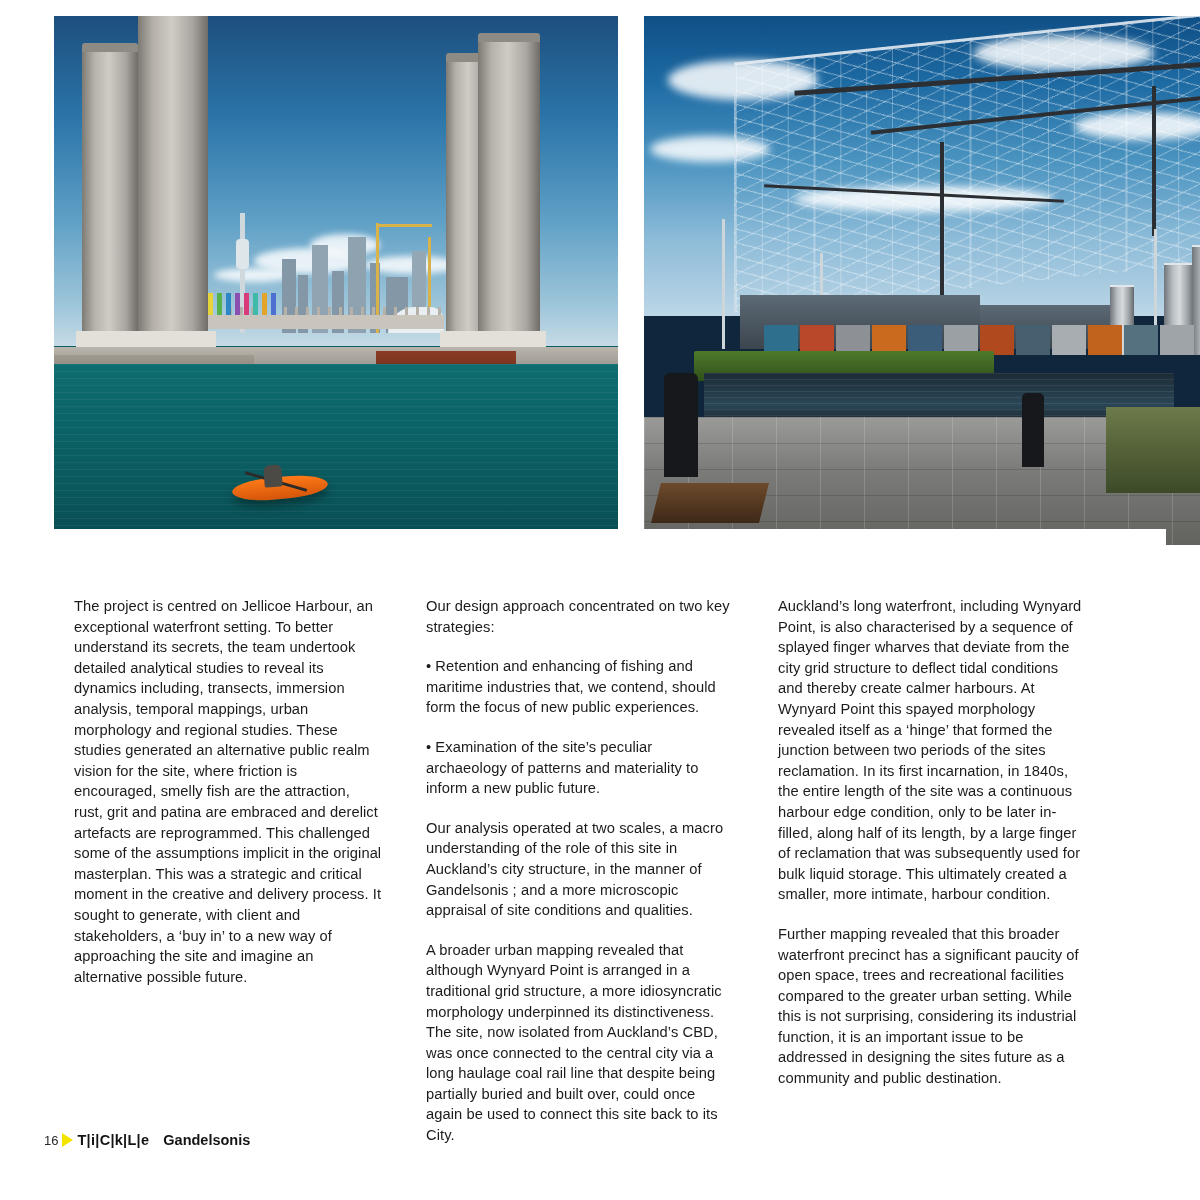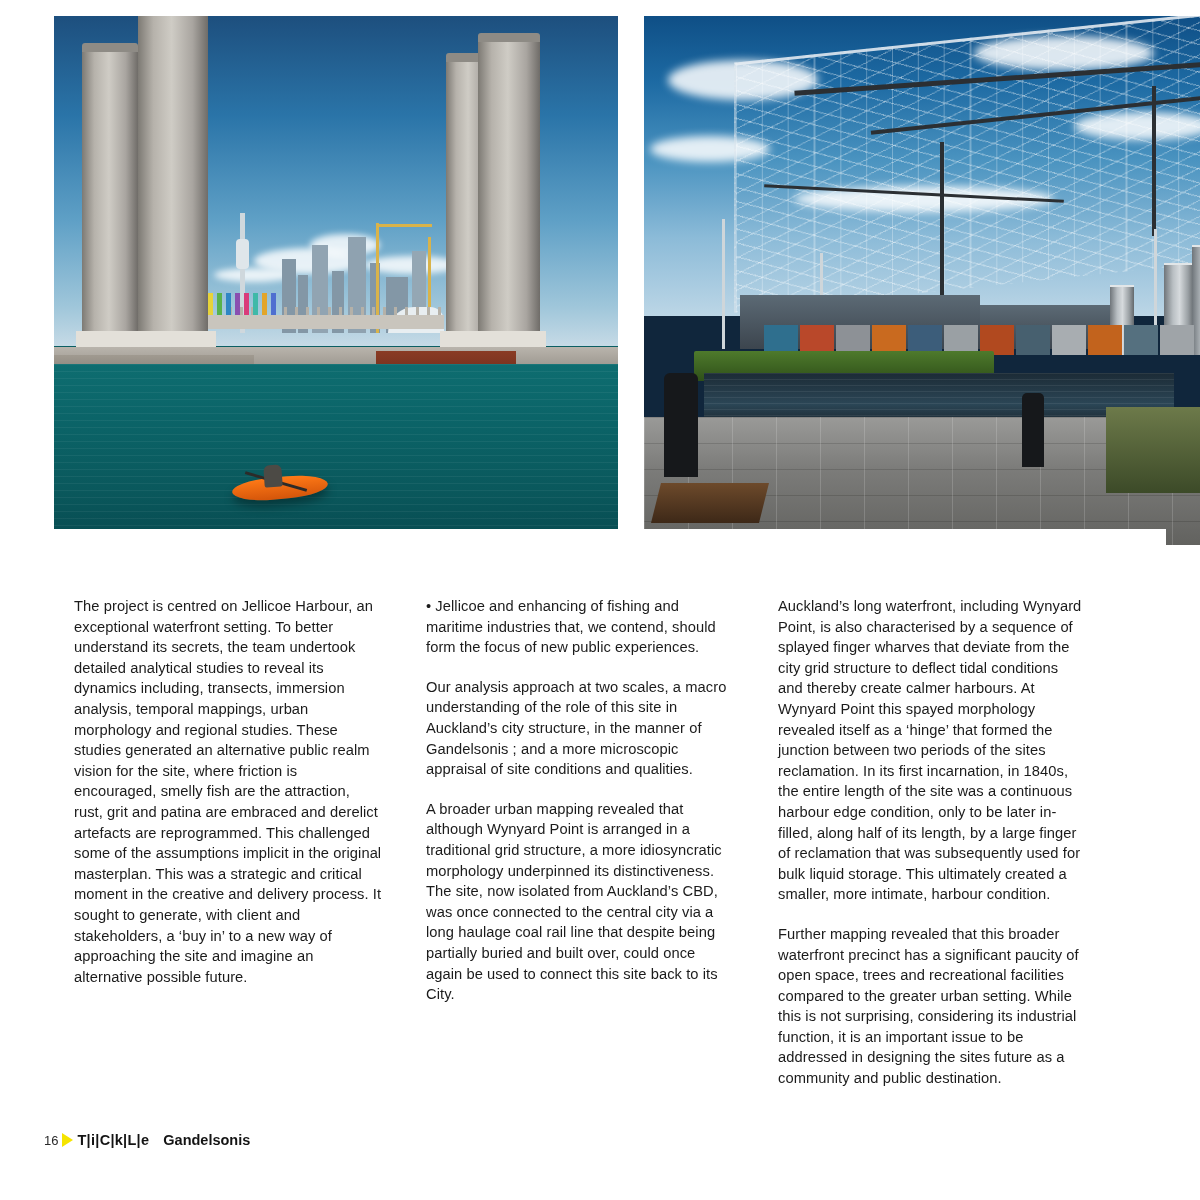--- a/index.html
+++ b/index.html
@@ -382,22 +382,24 @@
 </div>
 
 <div class="text-band">
   <div class="columns">
 
     <div class="col">
       <p>The project is centred on Jellicoe Harbour, an exceptional waterfront setting. To better understand its secrets, the team undertook detailed analytical studies to reveal its dynamics including, transects, immersion analysis, temporal mappings, urban morphology and regional studies. These studies generated an alternative public realm vision for the site, where friction is encouraged, smelly fish are the attraction, rust, grit and patina are embraced and derelict artefacts are reprogrammed. This challenged some of the assumptions implicit in the original masterplan. This was a strategic and critical moment in the creative and delivery process. It sought to generate, with client and stakeholders, a ‘buy in’ to a new way of approaching the site and imagine an alternative possible future.</p>
     </div>
 
     <div class="col">
-      <p>• Jellicoe and enhancing of fishing and maritime industries that, we contend, should form the focus of new public experiences.</p>
-      <p>Our analysis approach at two scales, a macro understanding of the role of this site in Auckland’s city structure, in the manner of Gandelsonis ; and a more microscopic appraisal of site conditions and qualities.</p>
+      <p>Our design approach concentrated on two key strategies:</p>
+      <p>• Retention and enhancing of fishing and maritime industries that, we contend, should form the focus of new public experiences.</p>
+      <p>• Examination of the site’s peculiar archaeology of patterns and materiality to inform a new public future.</p>
+      <p>Our analysis operated at two scales, a macro understanding of the role of this site in Auckland’s city structure, in the manner of Gandelsonis ; and a more microscopic appraisal of site conditions and qualities.</p>
       <p>A broader urban mapping revealed that although Wynyard Point is arranged in a traditional grid structure, a more idiosyncratic morphology underpinned its distinctiveness. The site, now isolated from Auckland’s CBD, was once connected to the central city via a long haulage coal rail line that despite being partially buried and built over, could once again be used to connect this site back to its City.</p>
     </div>
 
     <div class="col">
       <p>Auckland’s long waterfront, including Wynyard Point, is also characterised by a sequence of splayed finger wharves that deviate from the city grid structure to deflect tidal conditions and thereby create calmer harbours. At Wynyard Point this spayed morphology revealed itself as a ‘hinge’ that formed the junction between two periods of the sites reclamation. In its first incarnation, in 1840s, the entire length of the site was a continuous harbour edge condition, only to be later in-filled, along half of its length, by a large finger of reclamation that was subsequently used for bulk liquid storage. This ultimately created a smaller, more intimate, harbour condition.</p>
       <p>Further mapping revealed that this broader waterfront precinct has a significant paucity of open space, trees and recreational facilities compared to the greater urban setting. While this is not surprising, considering its industrial function, it is an important issue to be addressed in designing the sites future as a community and public destination.</p>
     </div>
 
   </div>
 

